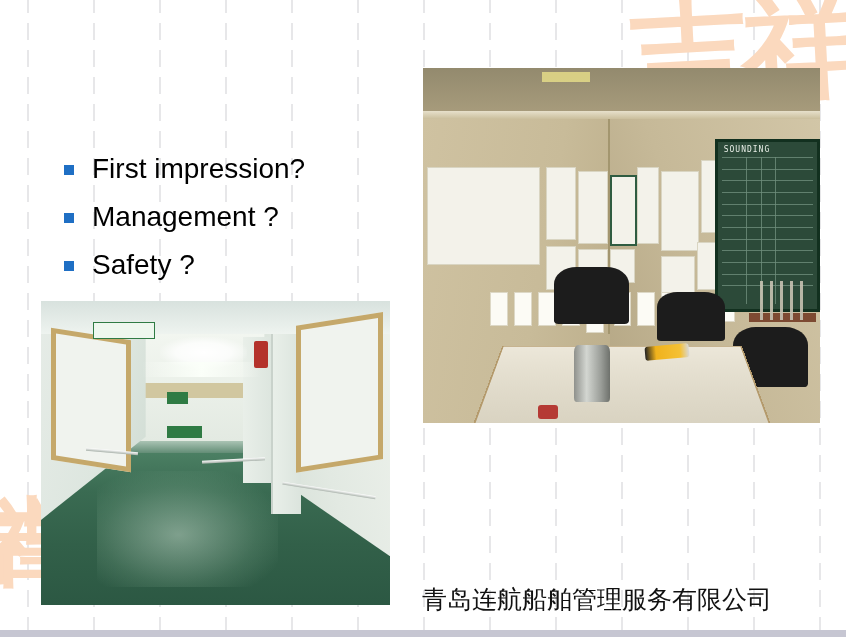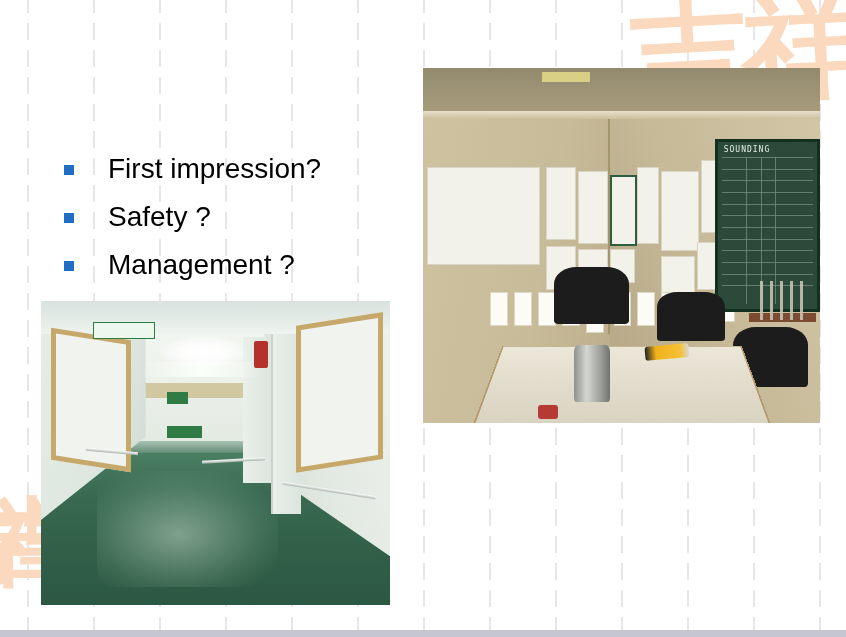--- a/index.html
+++ b/index.html
@@ -71,21 +71,20 @@
 
   
   #bullets{
     position:absolute;left:64px;top:152px;
     width:340px;
   }
   .bullet-row{
     display:flex;align-items:flex-start;
     margin-bottom:14px;
     height:34px;
-    gap:16px;
   }
   .bullet-mark{
     width:10px;height:10px;background:#1f6fc4;
     margin-top:13px;margin-right:18px;flex:none;
   }
   .bullet-text{
     font-size:28px;line-height:34px;color:#000000;
     white-space:nowrap;
   }
 
@@ -213,25 +212,25 @@
   <div class="wm" id="wm-left">吉祥</div>
 
 
   <div id="bullets">
     <div class="bullet-row">
       <span class="bullet-mark"></span>
       <span class="bullet-text">First impression?</span>
     </div>
     <div class="bullet-row">
       <span class="bullet-mark"></span>
-      <span class="bullet-text">Safety ?</span>
+      <span class="bullet-text">Management ?</span>
     </div>
     <div class="bullet-row">
       <span class="bullet-mark"></span>
-      <span class="bullet-text">Management ?</span>
+      <span class="bullet-text">Safety ?</span>
     </div>
   </div>
 
   <div class="photo" id="photo-meeting">
     <div class="mt-wrap">
       <div class="mt-wallL"></div>
       <div class="mt-wallR"></div>
       <div class="mt-corner"></div>
       <div class="mt-ceil"></div>
       <div class="mt-ceillight"></div>
@@ -314,15 +313,16 @@
       <div class="cor-sign"></div>
       <div class="cor-exit"></div>
       <div class="cor-exit2"></div>
       <div class="cor-ext"></div>
       <div class="cor-rail cor-r1"></div>
       <div class="cor-rail cor-r2"></div>
       <div class="cor-rail cor-r3"></div>
     </div>
   </div>
 
+  <div id="footer-cn">青岛连航船舶管理服务有限公司</div>
 
   <div id="bottombar"></div>
 </div>
 
 </body></html>

